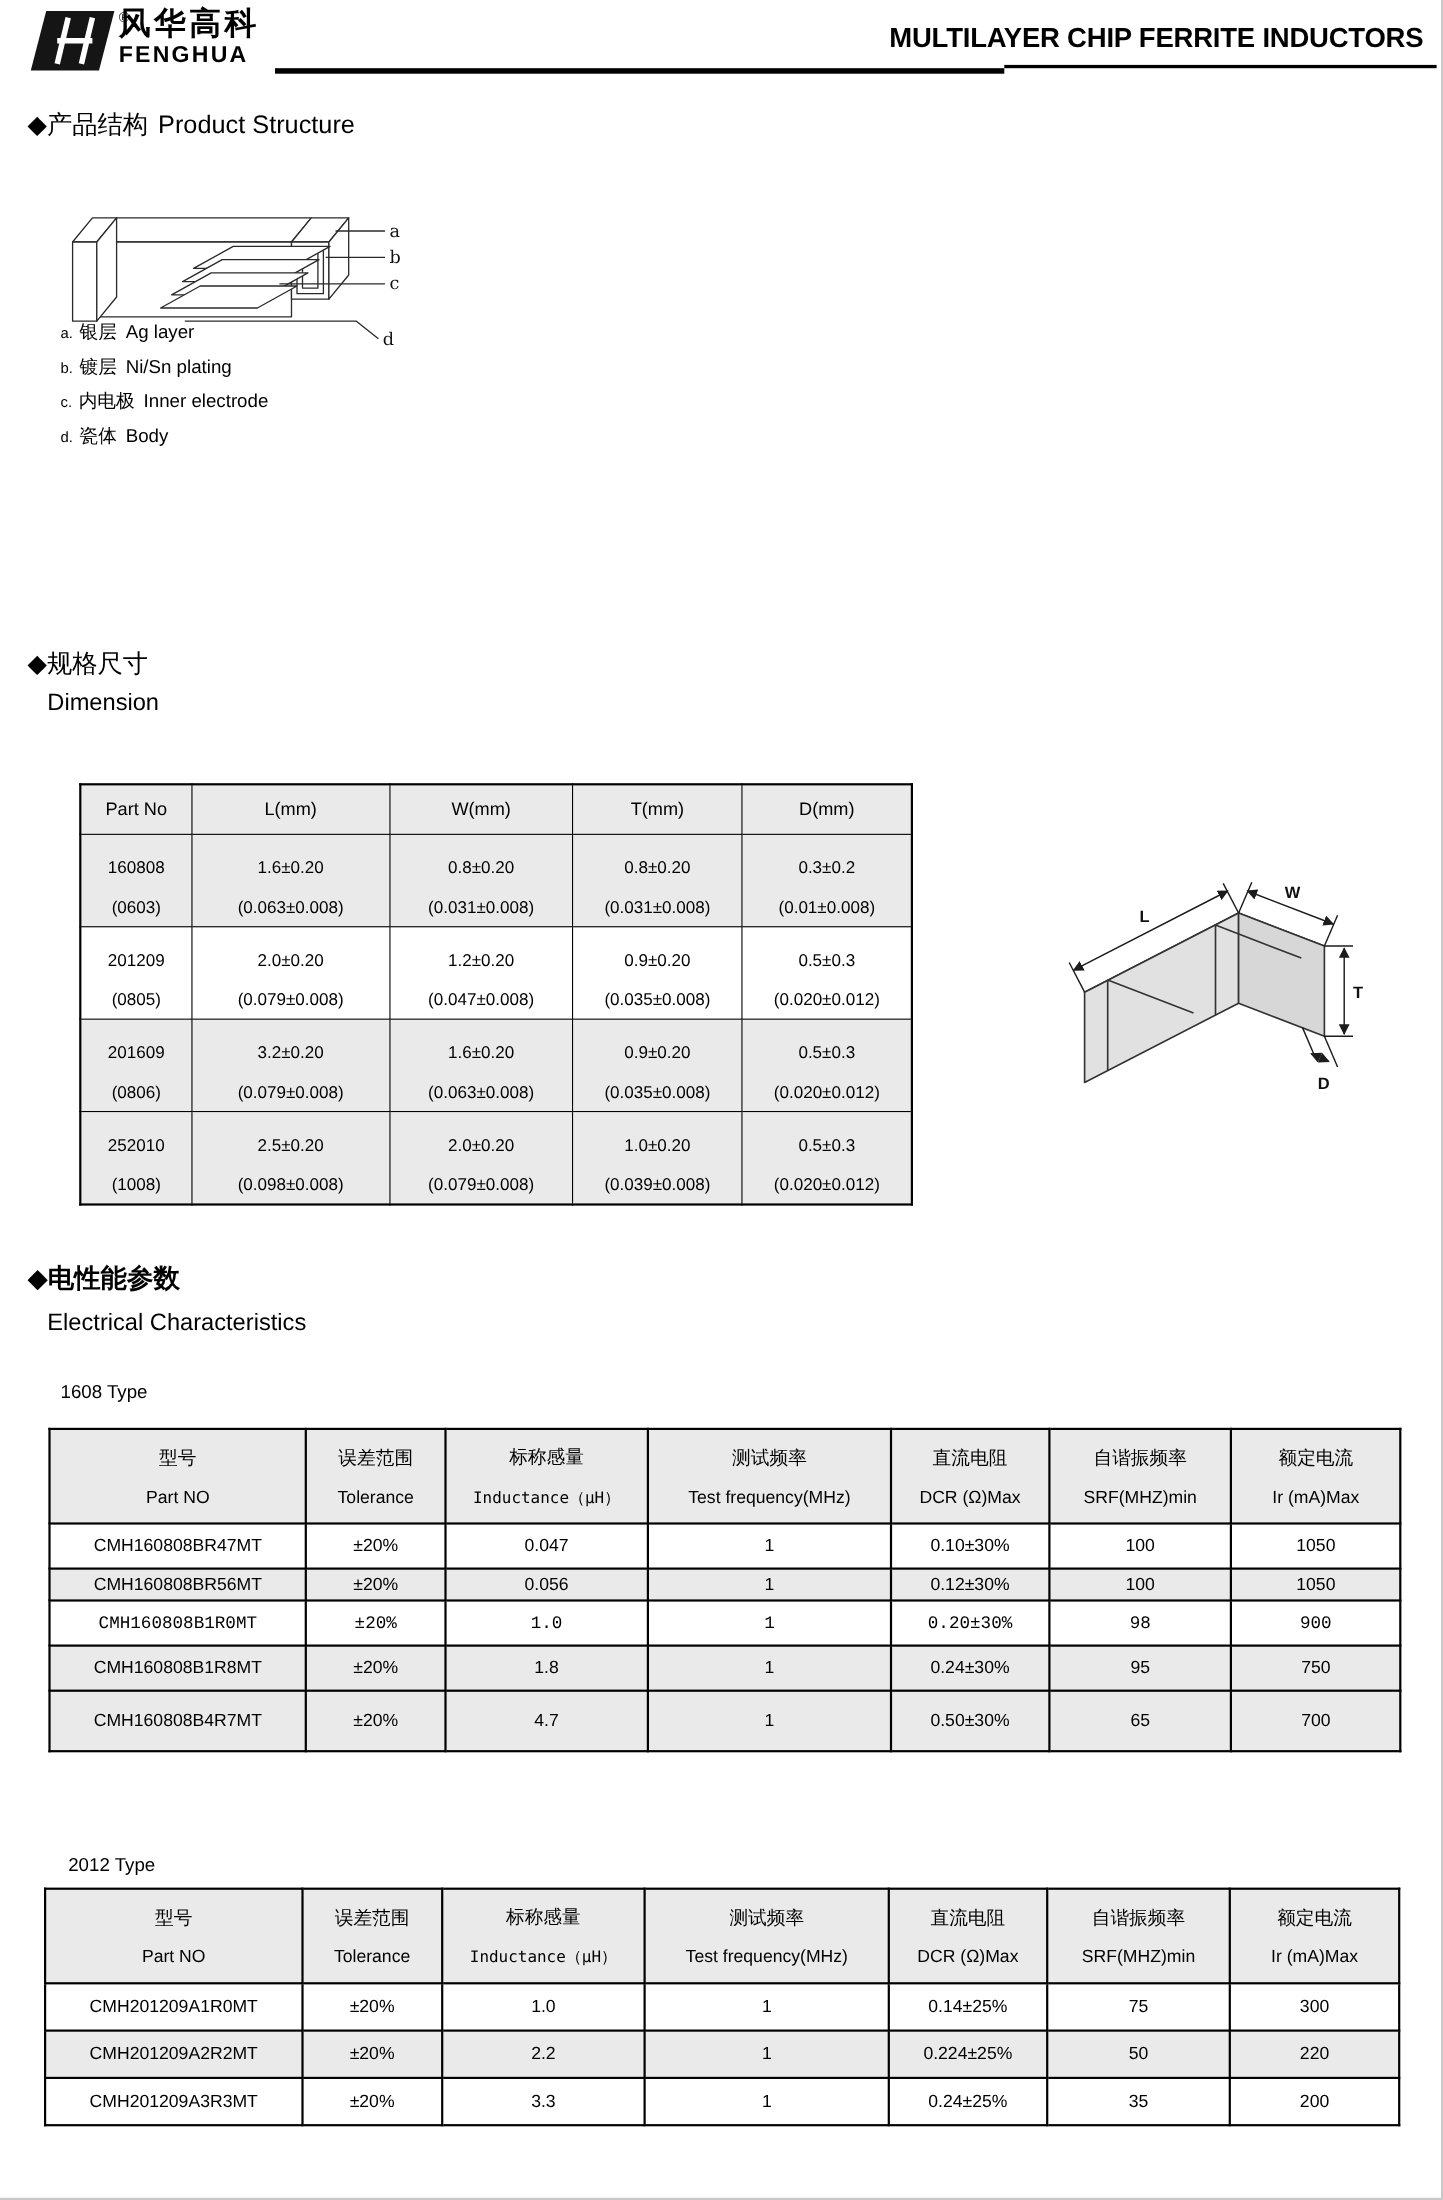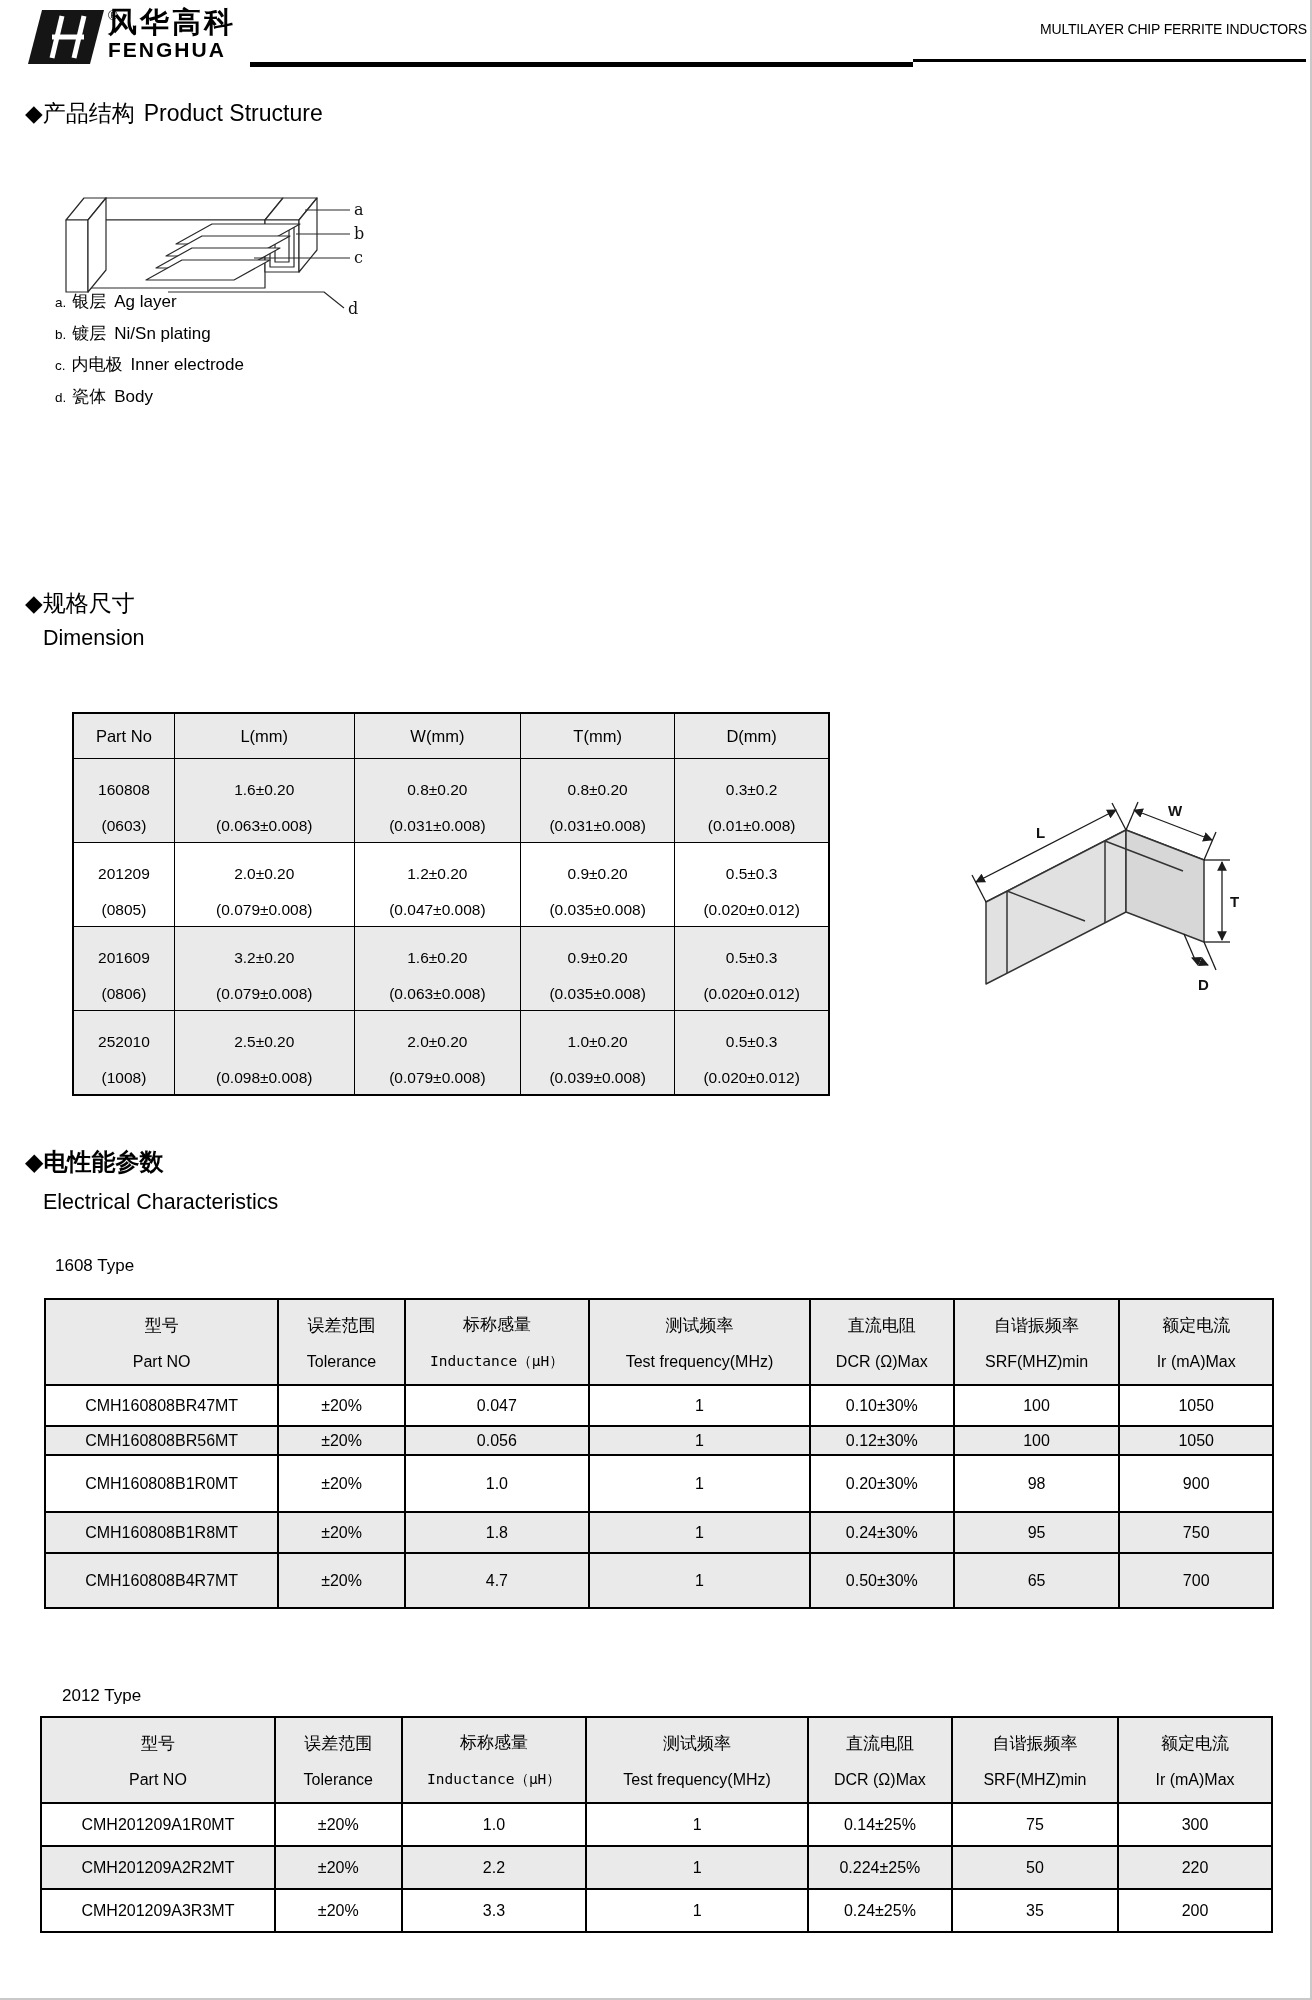--- a/index.html
+++ b/index.html
@@ -5,21 +5,21 @@
   html,body{margin:0;padding:0;background:#fff;}
   .page{position:relative;width:1312px;height:2000px;background:#ffffff;
         font-family:"Liberation Sans","DejaVu Sans",sans-serif;color:#000;
         overflow:hidden;border-right:2px solid #c9c9c9;border-bottom:2px solid #c9c9c9;box-sizing:border-box;}
 
   
   .logo-icon{position:absolute;left:18px;top:6px;}
   .logo-text{position:absolute;left:108px;top:6px;}
   .logo-cn{font-size:29px;font-weight:bold;letter-spacing:3px;line-height:32px;}
   .logo-en{font-size:21px;font-weight:bold;letter-spacing:2px;line-height:24px;}
-  .page-title{position:absolute;right:3px;top:21px;font-size:14px;font-weight:normal;letter-spacing:-0.2px;}
+  .page-title{position:absolute;right:16px;top:21px;font-size:25px;font-weight:bold;letter-spacing:-0.2px;}
   .rule{position:absolute;background:#000;}
   .rule-a{left:250px;top:62px;width:663px;height:5px;}
   .rule-b{left:913px;top:59px;width:393px;height:3px;}
 
   
   .sec-head{position:absolute;font-size:23px;white-space:nowrap;}
   .sec-head .cn{font-weight:normal;}
   .sec-head .en{margin-left:9px;}
   .sec-head.bold .cn{font-weight:bold;}
   .sub-head{position:absolute;font-size:21.5px;}
@@ -355,21 +355,21 @@
           </tr>
           <tr class="shade" style="height: 29px;">
             <td>CMH160808BR56MT</td>
             <td>±20%</td>
             <td>0.056</td>
             <td>1</td>
             <td>0.12±30%</td>
             <td>100</td>
             <td>1050</td>
           </tr>
-          <tr style="height: 57px;">
+          <tr style="height: 41px; font-family: Liberation Mono, monospace;">
             <td>CMH160808B1R0MT</td>
             <td>±20%</td>
             <td>1.0</td>
             <td>1</td>
             <td>0.20±30%</td>
             <td>98</td>
             <td>900</td>
           </tr>
           <tr class="shade" style="height: 41px;">
             <td>CMH160808B1R8MT</td>

